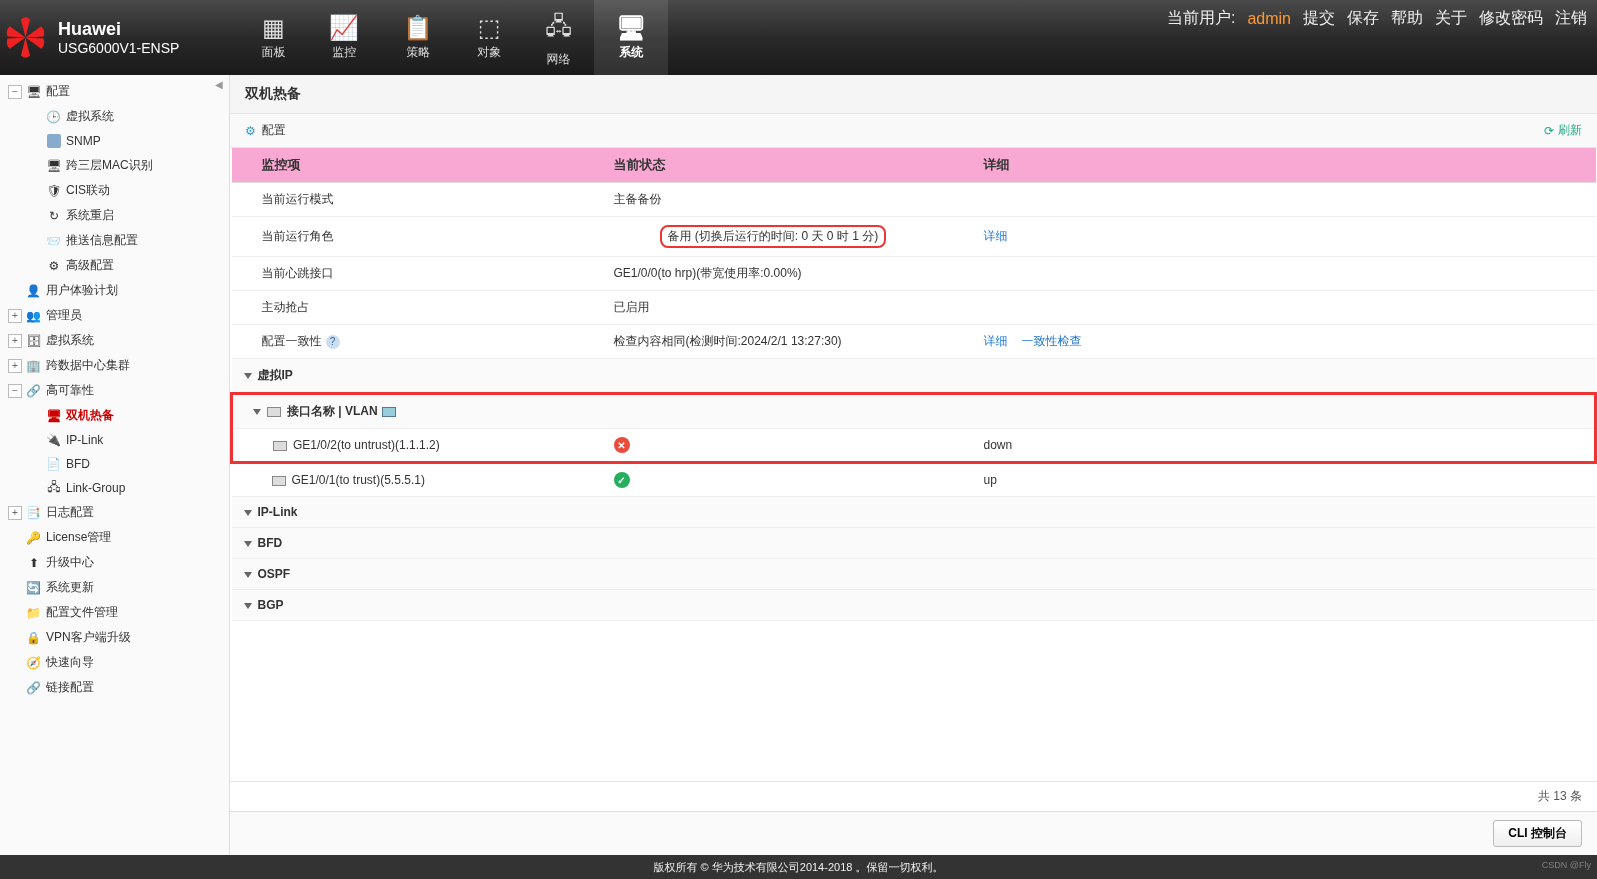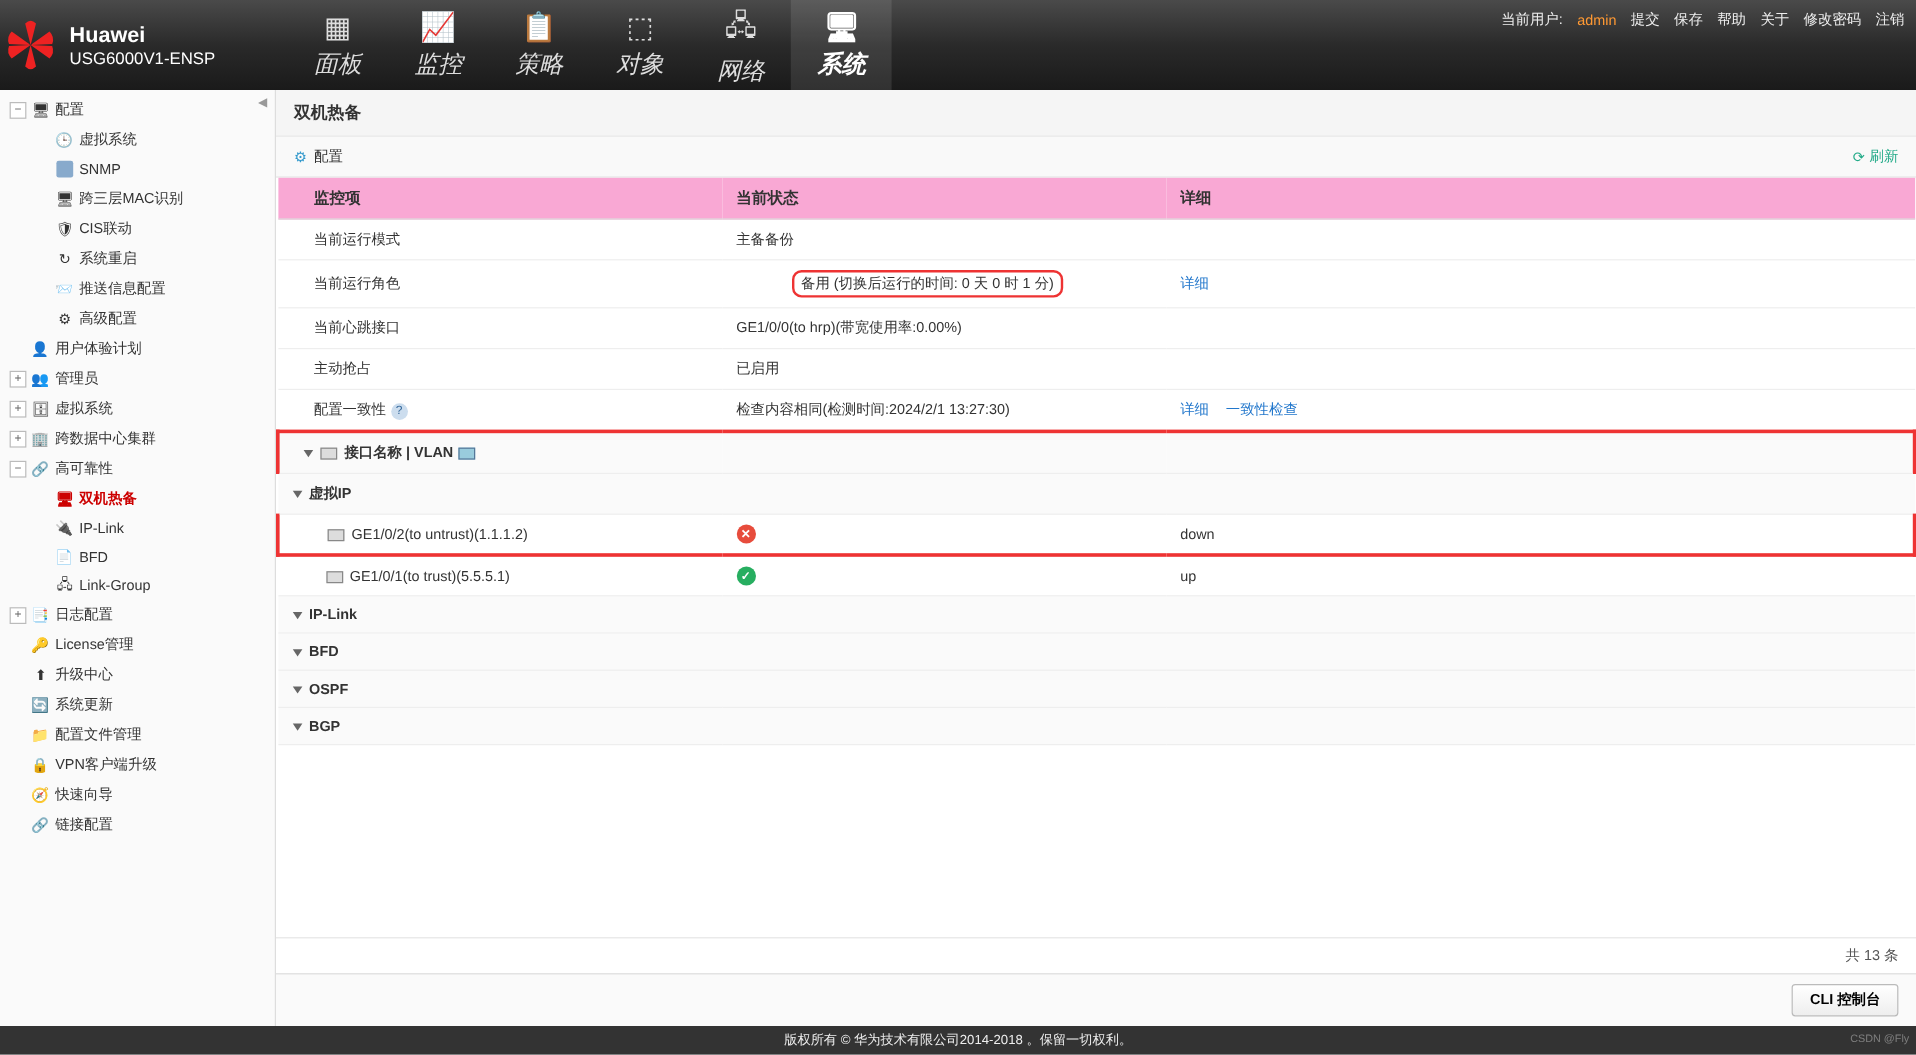--- a/index.html
+++ b/index.html
@@ -7,22 +7,22 @@
 .header { height: 75px; background: linear-gradient(to bottom, #4a4a4a 0%, #2a2a2a 50%, #1a1a1a 100%); display: flex; align-items: center; color: #fff; position: relative; }
 .logo { display: flex; align-items: center; padding-left: 3px; }
 .logo-img { width: 45px; height: 45px; margin-right: 10px; }
 .logo-text { display: flex; flex-direction: column; }
 .logo-title { font-size: 18px; font-weight: bold; }
 .logo-sub { font-size: 14px; }
 .nav { display: flex; margin-left: 60px; height: 100%; }
 .nav-item { display: flex; flex-direction: column; align-items: center; justify-content: center; padding: 0 22px; color: #ddd; cursor: pointer; height: 100%; }
 .nav-item.active { background: rgba(255,255,255,0.1); color: #fff; font-weight: bold; }
 .nav-icon { font-size: 24px; margin-bottom: 2px; }
-.nav-label { font-size: 20px; font-style: italic; }
-.top-right { position: absolute; right: 10px; top: 8px; display: flex; align-items: center; gap: 12px; color: #eee; font-size: 12px; }
+.nav-label { font-size: 12px; }
+.top-right { position: absolute; right: 10px; top: 8px; display: flex; align-items: center; gap: 12px; color: #eee; font-size: 16px; }
 .top-right a { color: #eee; text-decoration: none; cursor: pointer; }
 .user-name { color: #ff9933; }
 .body { display: flex; height: calc(100vh - 75px - 24px); }
 .sidebar { width: 230px; background: #fafafa; border-right: 1px solid #ddd; overflow-y: auto; position: relative; }
 .sidebar-collapse { position: absolute; right: 0; top: 4px; width: 14px; height: 14px; font-size: 10px; color: #999; cursor: pointer; }
 .tree { padding: 4px 0; }
 .tree-item { display: flex; align-items: center; padding: 4px 4px 4px 8px; cursor: pointer; white-space: nowrap; }
 .tree-item.active { color: #c00; font-weight: bold; }
 .tree-toggle { width: 14px; height: 14px; border: 1px solid #bbb; display: inline-flex; align-items: center; justify-content: center; font-size: 10px; color: #666; margin-right: 4px; line-height: 1; background: #fff; }
 .tree-spacer { display: inline-block; width: 18px; }
@@ -308,29 +308,29 @@
             <td class="col-monitor">主动抢占</td>
             <td>已启用</td>
               <td></td>
           </tr>
           <tr>
             <td class="col-monitor"><span>配置一致性</span><span class="help-icon">?</span></td>
             <td>检查内容相同(检测时间:2024/2/1 13:27:30)</td>
             <td><span class="link">详细</span><span class="link">一致性检查</span></td>
           </tr>
 
+          <tr class="section-row">
+              <td colspan="3" style="padding-left:12px"><span class="arrow"></span><span>虚拟IP</span></td>
+            </tr>
+
           <tr class="section-row row-boxed-top">
             <td style="padding-left:20px"><span class="arrow"></span><span class="interface-icon"></span><span>接口名称 | VLAN</span><span class="vlan-icon"></span></td>
             <td></td>
               <td class="row-boxed-right"></td>
           </tr>
-
-          <tr class="section-row">
-              <td colspan="3" style="padding-left:12px"><span class="arrow"></span><span>虚拟IP</span></td>
-            </tr>
           <tr class="row-boxed-bottom">
             <td style="padding-left:40px"><span class="interface-icon"></span><span>GE1/0/2(to untrust)(1.1.1.2)</span></td>
             <td><span class="status-icon status-down">✕</span></td>
             <td class="row-boxed-right">down</td>
           </tr>
           <tr>
             <td style="padding-left:40px"><span class="interface-icon"></span><span>GE1/0/1(to trust)(5.5.5.1)</span></td>
             <td><span class="status-icon status-up">✓</span></td>
             <td>up</td>
           </tr>

